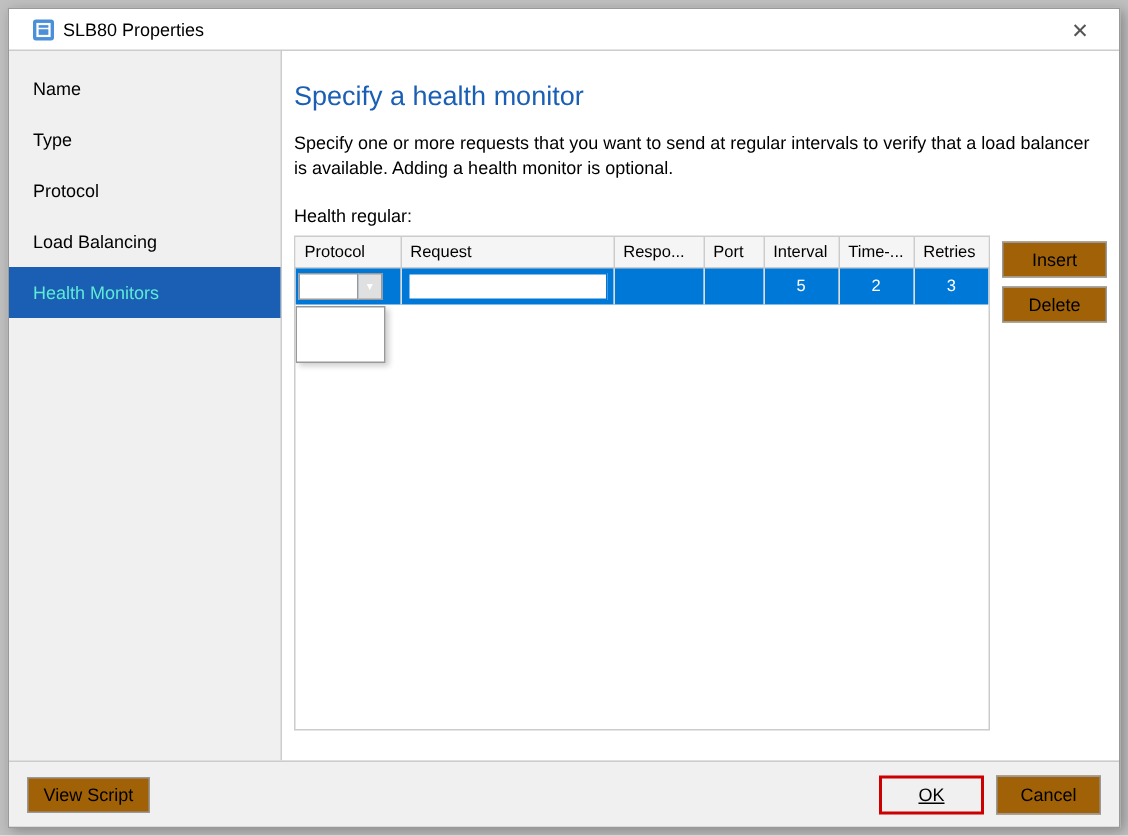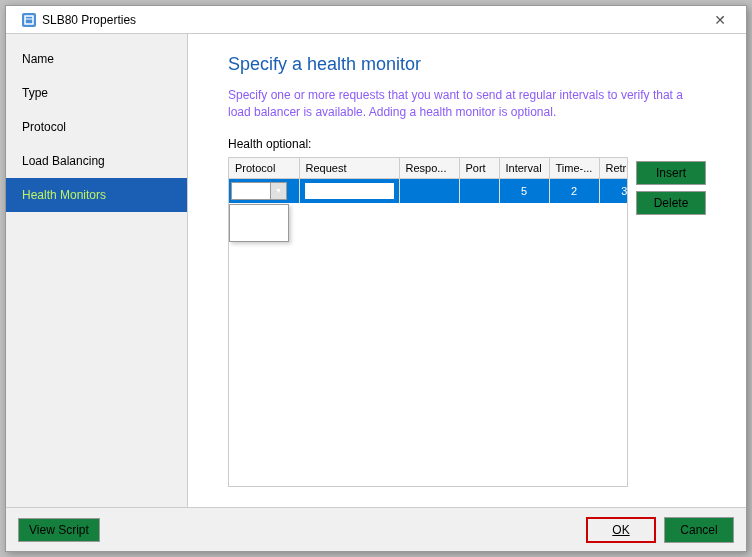--- a/index.html
+++ b/index.html
@@ -76,39 +76,39 @@
       flex-direction: column;
     }
     .sidebar-item {
       padding: 10px 16px;
       cursor: pointer;
       color: #000;
       font-size: 12px;
     }
     .sidebar-item.active {
       background: #1a5fb4;
-      color: #bef264;
+      color: #5eead4;
     }
     .main-content {
       flex: 1;
-      padding: 20px 40px;
+      padding: 20px 8px;
       background: #fff;
       display: flex;
       flex-direction: column;
       overflow: auto;
     }
     .main-title {
       font-size: 18px;
       font-weight: 300;
       color: #1a5fb4;
       margin-bottom: 12px;
     }
     .description {
       font-size: 12px;
-      color: #8b5cf6;
+      color: #000000;
       margin-bottom: 16px;
       line-height: 1.4;
     }
     .section-label {
       font-size: 12px;
       color: #000;
       margin-bottom: 6px;
     }
     .monitors-table {
       width: 100%;
@@ -169,21 +169,21 @@
     }
     .action-buttons {
       display: flex;
       flex-direction: column;
       gap: 6px;
       padding: 4px 0 0 8px;
     }
     .btn {
       min-width: 70px;
       padding: 4px 10px;
-      background: #15803d;
+      background: #a16207;
       border: 1px solid #999;
       font-size: 12px;
       cursor: pointer;
       text-align: center;
     }
     .btn-ok {
       min-width: 70px;
       padding: 4px 10px;
       background: #f0f0f0;
       border: 2px solid #cc0000;
@@ -271,21 +271,21 @@
         <span>Load Balancing</span>
       </div>
       <div class="sidebar-item active">
         <span>Health Monitors</span>
       </div>
     </div>
 
     <div class="main-content">
       <div class="main-title">Specify a health monitor</div>
       <div class="description">Specify one or more requests that you want to send at regular intervals to verify that a load balancer is available. Adding a health monitor is optional.</div>
-      <div class="section-label">Health optional:</div>
+      <div class="section-label">Health regular:</div>
 
       <div class="table-and-buttons">
         <div class="table-wrapper">
           <table class="monitors-table">
             <thead>
               <tr>
                 <th>Protocol</th>
                 <th>Request</th>
                 <th>Respo...</th>
                 <th>Port</th>

